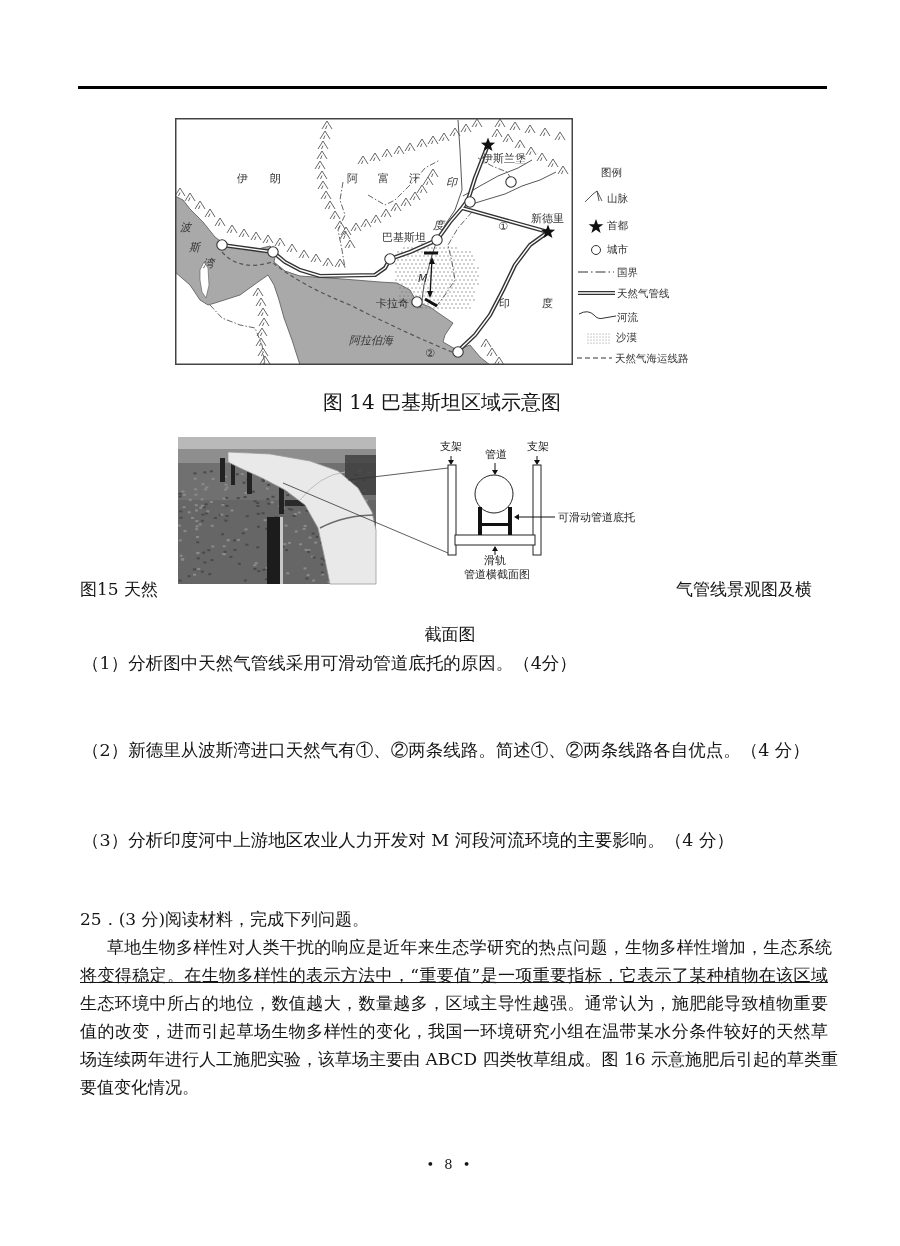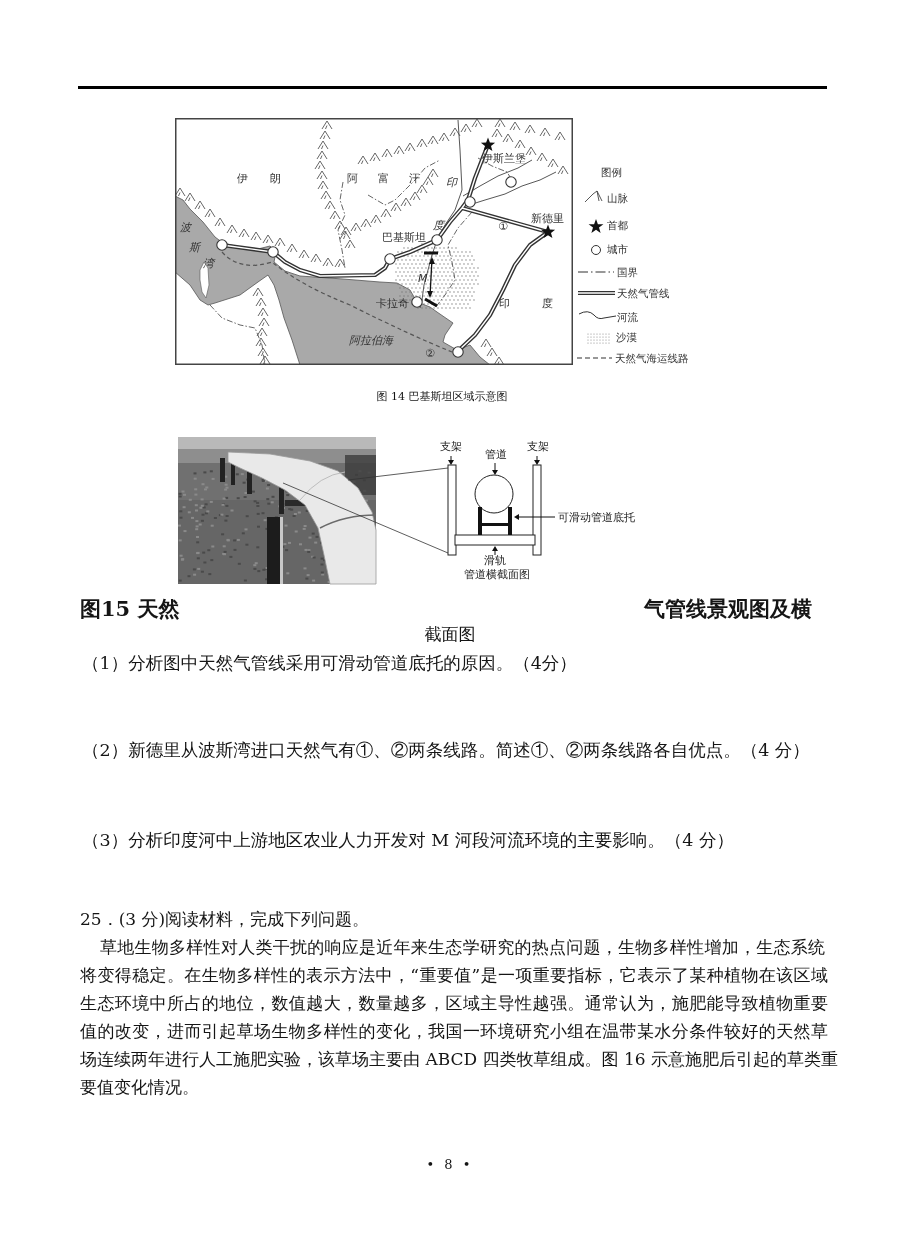--- a/index.html
+++ b/index.html
@@ -2,32 +2,32 @@
 <html><head>
   <meta charset="utf-8">
   <style>
     html, body { margin: 0; padding: 0; }
     body {
       width: 900px; height: 1246px; position: relative; background: #ffffff;
       color: #151515; font-family: "DejaVu Serif", "Liberation Serif", serif; overflow: hidden;
     }
     .abs { position: absolute; white-space: nowrap; }
     .rule { left: 78px; top: 86px; width: 749px; height: 3px; background: #000; }
-    .caption14 { left: 0; width: 884px; top: 389px; text-align: center; font-size: 11px; }
-    .cap15 { font-size: 21px; top: 595px; font-weight: bold; }
+    .caption14 { left: 0; width: 884px; top: 389px; text-align: center; font-size: 20px; }
+    .cap15 { font-size: 17px; top: 578px; }
     .cap15-left { left: 80px; }
     .cap15-right { right: 88px; }
     .cap15-cont { left: 0; width: 900px; top: 623px; text-align: center; font-size: 17px; }
     .q { left: 82px; font-size: 17.5px; }
     .q1 { top: 651px; text-align: right; }
     .q2 { top: 738px; }
     .q3 { top: 828px; }
     .h25 { left: 80px; top: 908px; font-size: 17px; }
     .pline { left: 80px; width: 748px; font-size: 17px; text-align: justify; text-align-last: justify; }
-    .pline.first { left: 100px; width: 725px; }
+    .pline.first { left: 107px; width: 725px; }
     .pline.last { text-align-last: left; }
     .pageno { left: 0; width: 900px; top: 1157px; text-align: center; font-size: 13px; letter-spacing: 3px; }
     svg text { font-family: "DejaVu Sans", "Liberation Sans", sans-serif; }
     .maplbl { font-size: 11px; fill: #333; }
     .maplbl-i { font-size: 11px; fill: #333; font-style: italic; }
     .legend-lbl { font-size: 10.5px; fill: #333; }
     .diag-lbl { font-size: 11px; fill: #222; }
   </style>
 </head>
 <body>
@@ -871,19 +871,19 @@
 <div class="abs cap15 cap15-left">图15 天然</div>
 <div class="abs cap15 cap15-right">气管线景观图及横</div>
 <div class="abs cap15-cont">截面图</div>
 
 <div class="abs q q1">（1）分析图中天然气管线采用可滑动管道底托的原因。（4分）</div>
 <div class="abs q q2">（2）新德里从波斯湾进口天然气有①、②两条线路。简述①、②两条线路各自优点。（4 分）</div>
 <div class="abs q q3">（3）分析印度河中上游地区农业人力开发对 M 河段河流环境的主要影响。（4 分）</div>
 
 <div class="abs h25">25．(3 分)阅读材料，完成下列问题。</div>
 <div class="abs pline first" style="top:936px;">草地生物多样性对人类干扰的响应是近年来生态学研究的热点问题，生物多样性增加，生态系统</div>
-<div class="abs pline" style="top:964px;">将变得稳定。在生物多样性的表示方法中，“重要值”是一项重要指标，它表示了某种植物在该区域</div>
+<div class="abs pline" style="top:964px;text-decoration:underline;">将变得稳定。在生物多样性的表示方法中，“重要值”是一项重要指标，它表示了某种植物在该区域</div>
 <div class="abs pline" style="top:992px;">生态环境中所占的地位，数值越大，数量越多，区域主导性越强。通常认为，施肥能导致植物重要</div>
 <div class="abs pline" style="top:1020px;">值的改变，进而引起草场生物多样性的变化，我国一环境研究小组在温带某水分条件较好的天然草</div>
 <div class="abs pline" style="top:1048px;">场连续两年进行人工施肥实验，该草场主要由 ABCD 四类牧草组成。图 16 示意施肥后引起的草类重</div>
 <div class="abs pline last" style="top:1076px;">要值变化情况。</div>
 
 <div class="abs pageno">• 8 •</div>
 
 </body></html>

